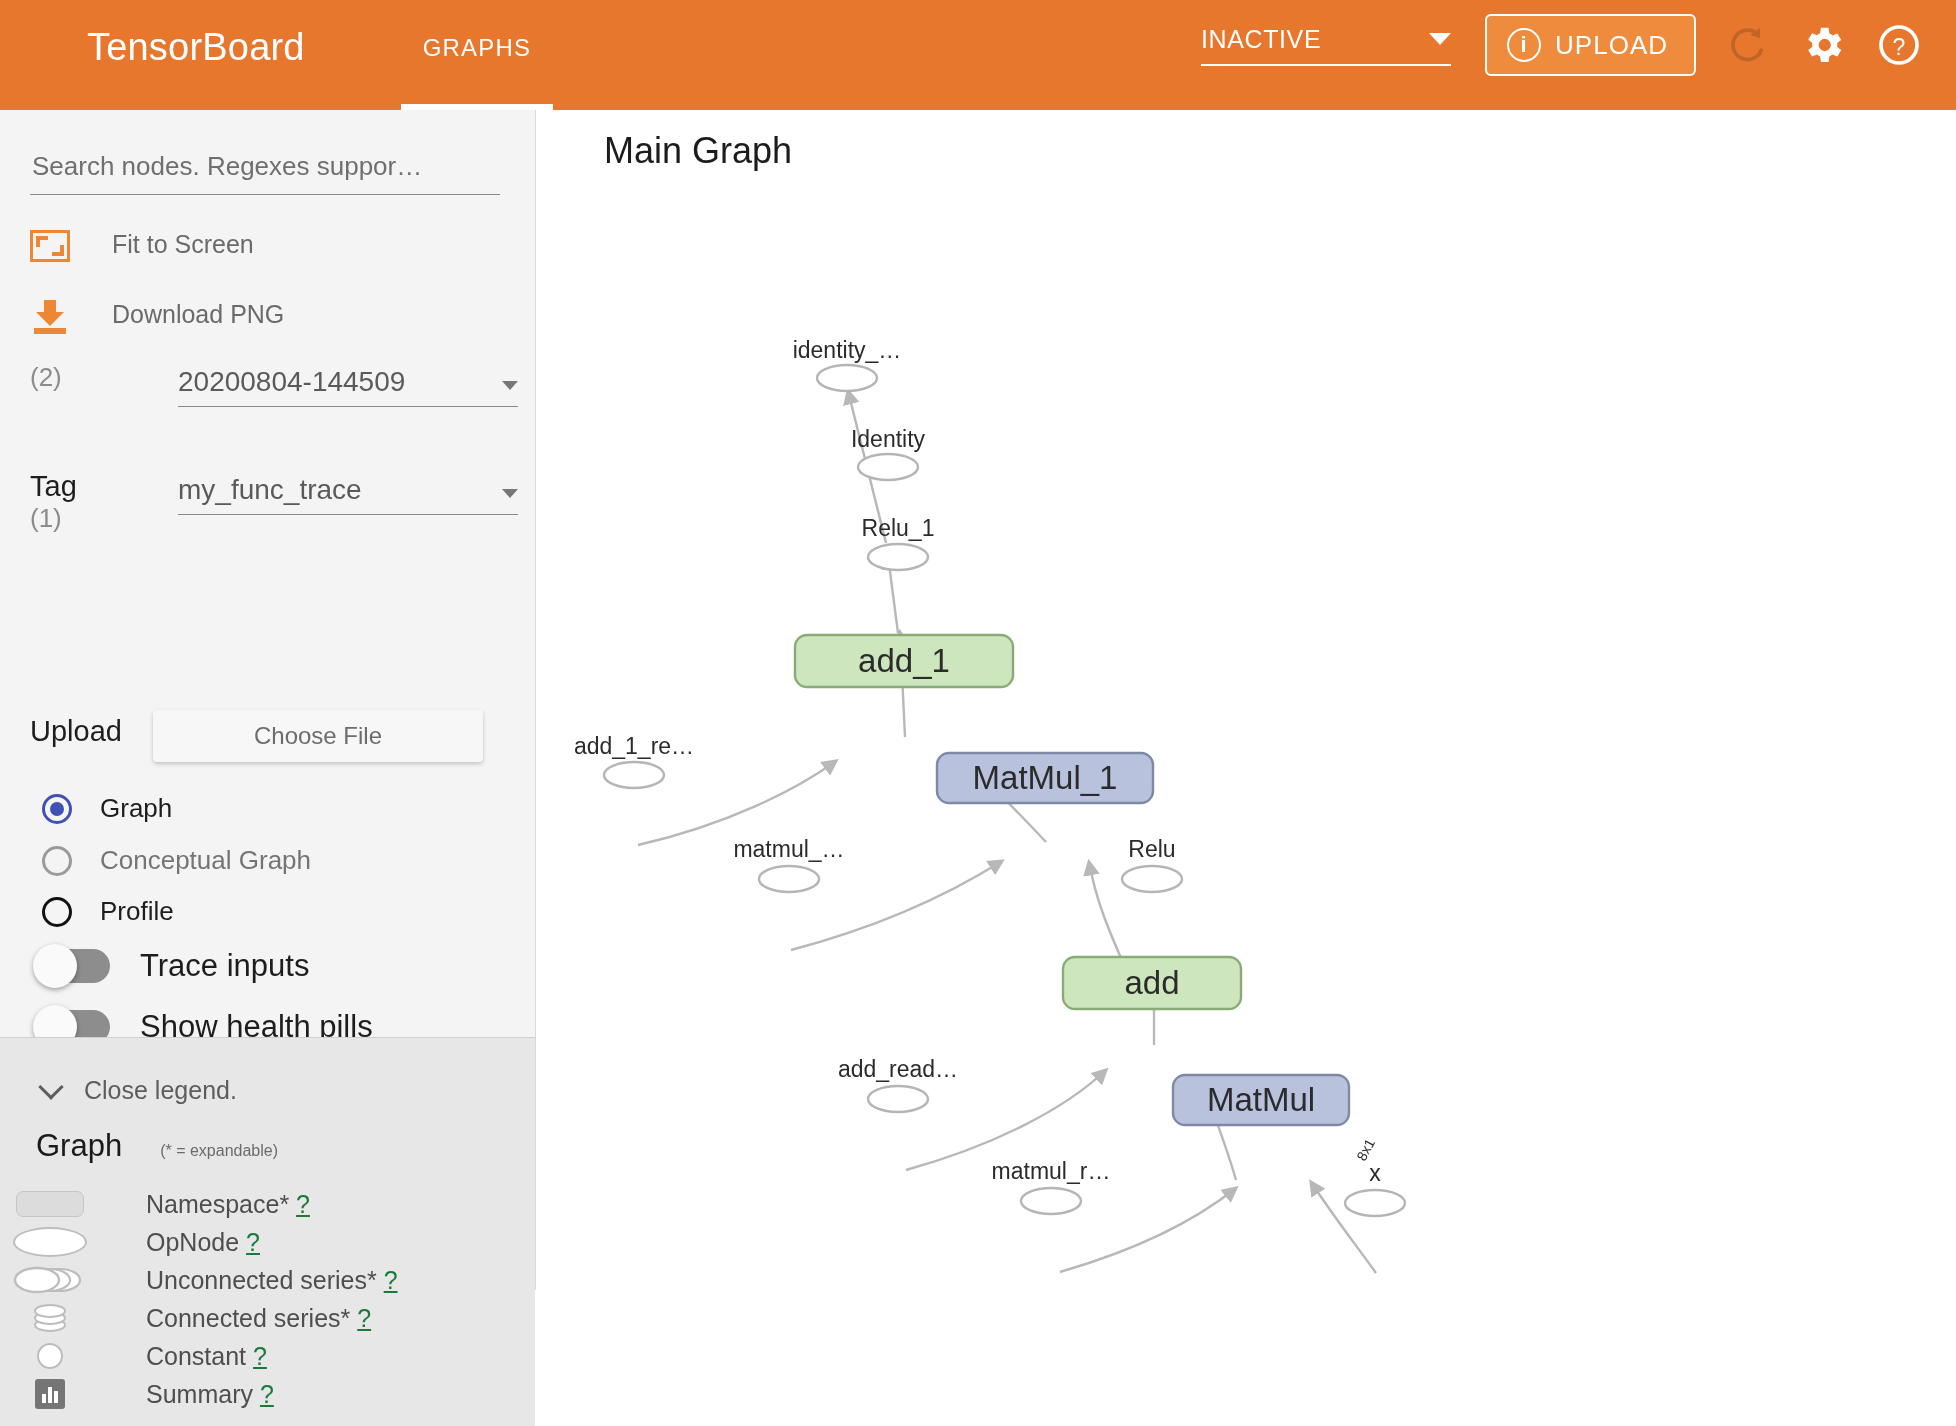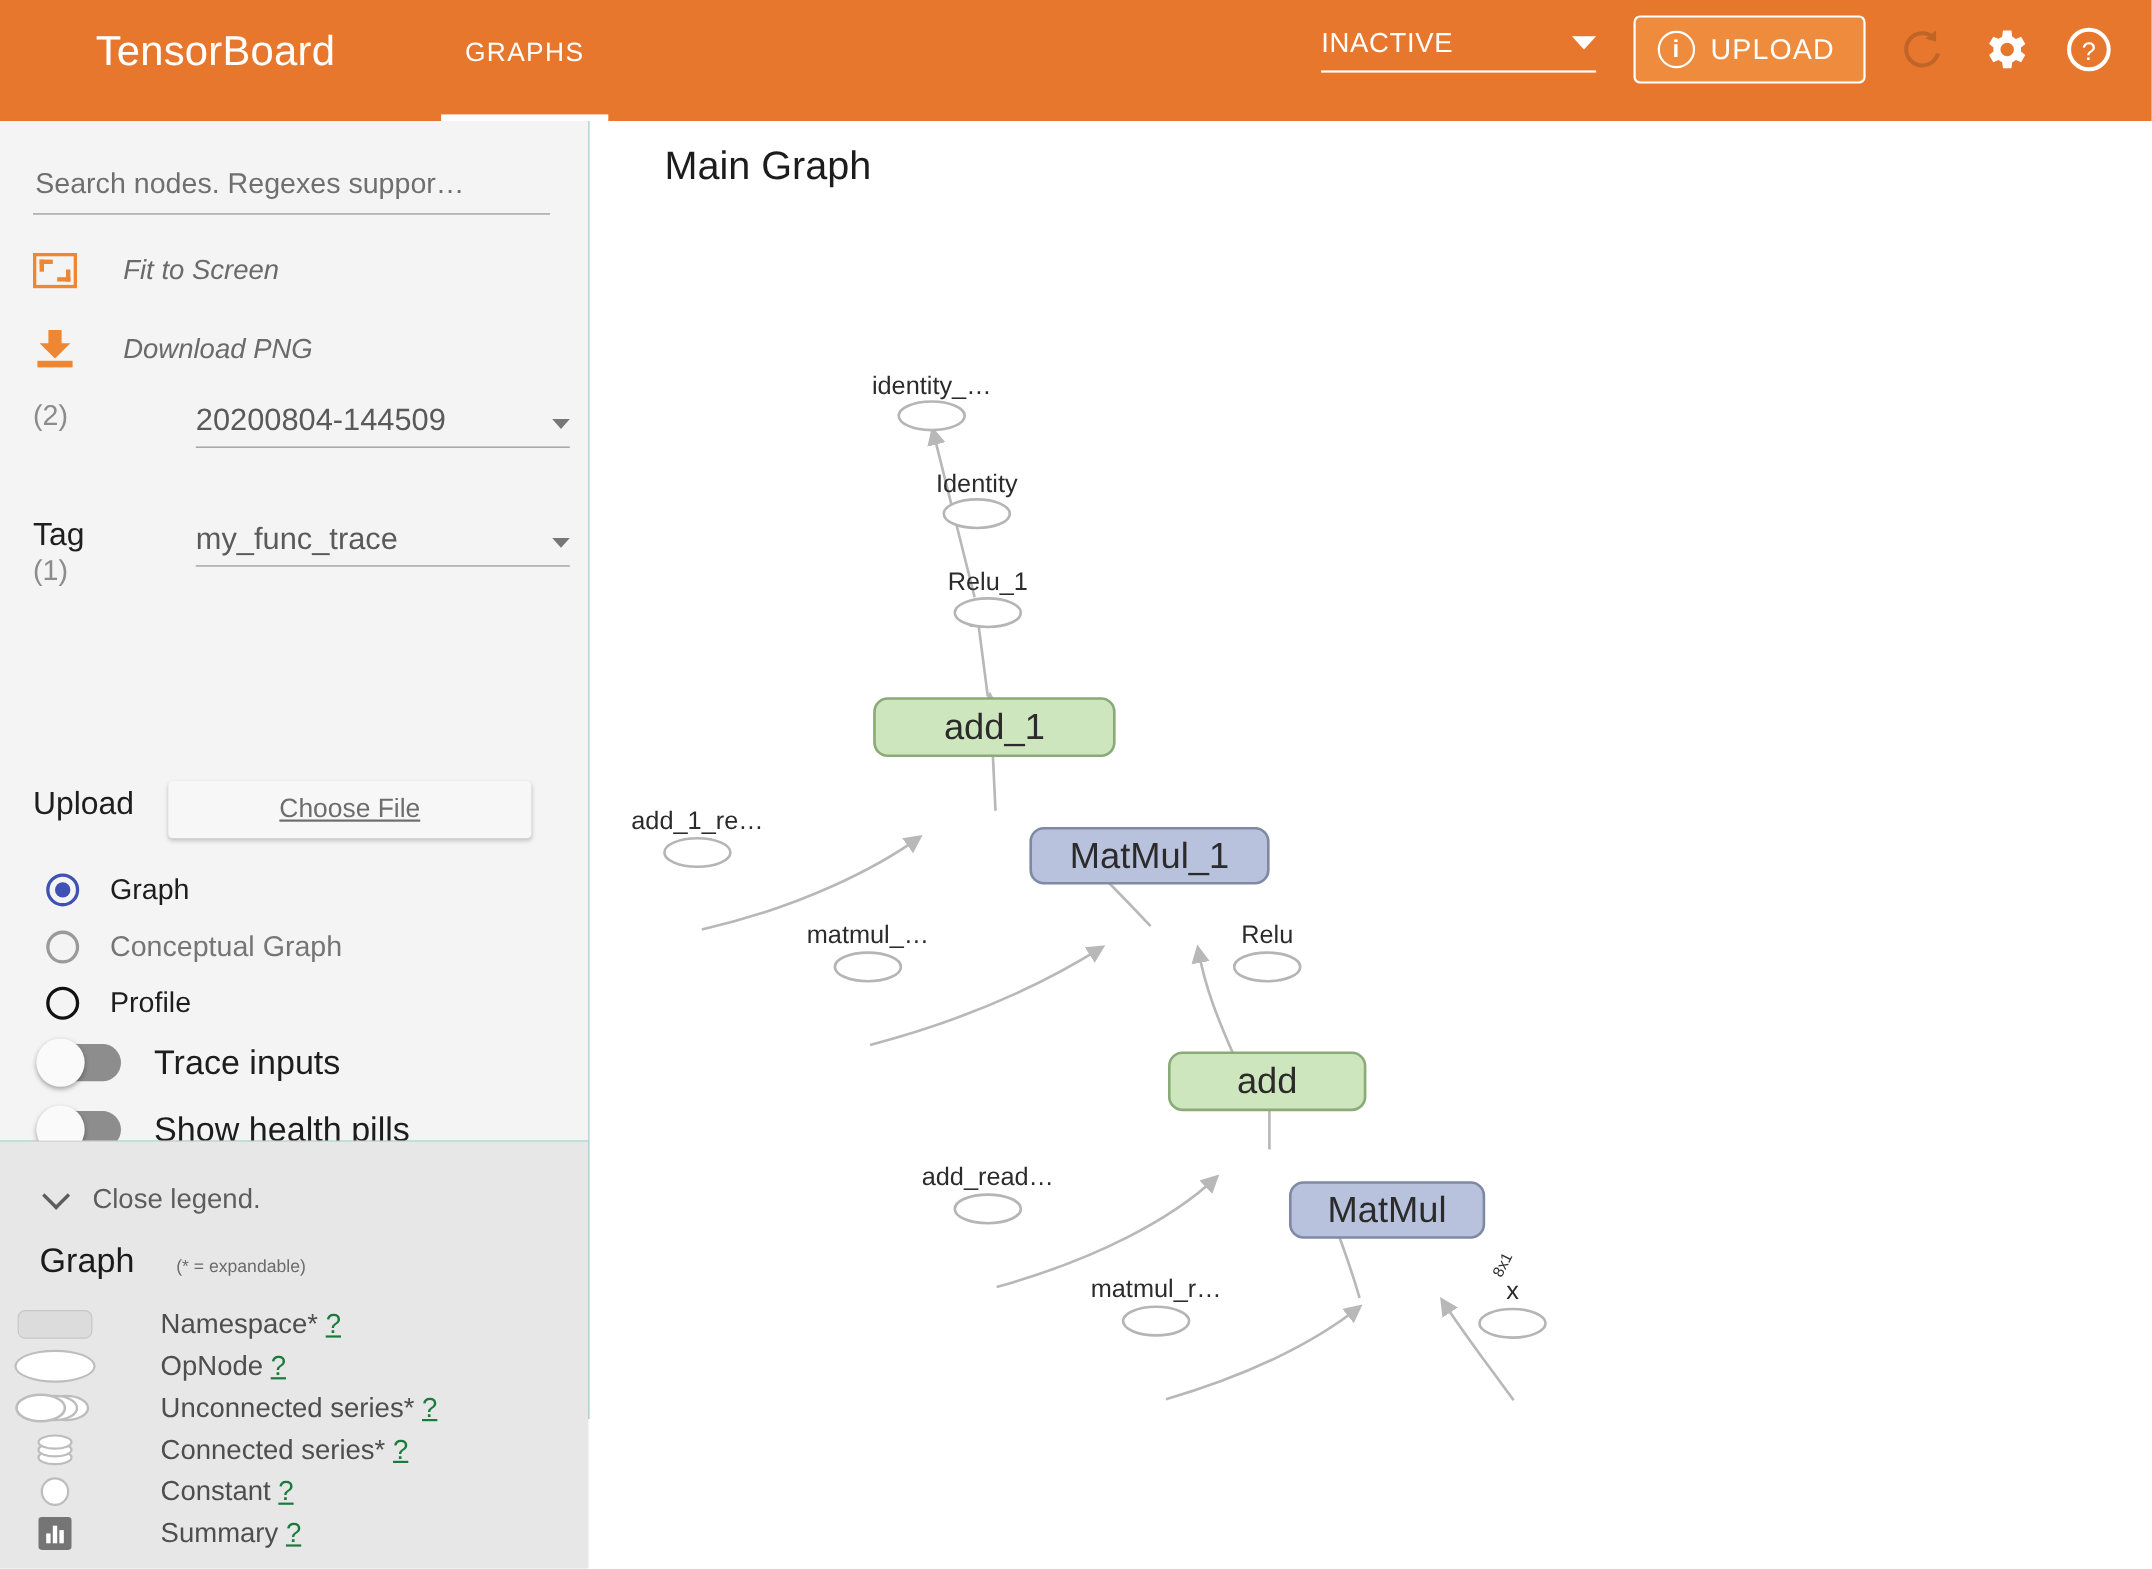--- a/index.html
+++ b/index.html
@@ -71,21 +71,21 @@
   #search-wrap { position: absolute; left: 30px; top: 40px; width: 470px; }
   #search-input {
     width: 100%; border: none; background: transparent; outline: none;
     border-bottom: 1.5px solid #8a8a8a;
     font-size: 26px; color: #5e5e5e; padding-bottom: 12px;
     font-family: "Liberation Sans", sans-serif;
   }
   #search-input::placeholder { color: #6f6f6f; }
 
   .action-row {
-    position: absolute; left: 30px; display: flex; align-items: center; cursor: pointer; font-style: italic;
+    position: absolute; left: 30px; display: flex; cursor: pointer;
   }
   .action-row .txt { font-size: 25px; color: #6a6a6a; margin-left: 42px; }
 
   .fit-icon { width: 40px; height: 32px; border: 3px solid #ed8733; position: relative; }
   .fit-icon::before, .fit-icon::after {
     content: ""; position: absolute; background: #ed8733;
   }
   .fit-icon::before { left: 3px; top: 3px; width: 12px; height: 4px; box-shadow: 0 0 0 0 #ed8733; }
   .fit-icon .c2 { position: absolute; left: 3px; top: 3px; width: 4px; height: 11px; background: #ed8733; }
   .fit-icon .c3 { position: absolute; right: 3px; bottom: 3px; width: 12px; height: 4px; background: #ed8733; }
@@ -114,21 +114,20 @@
     border-left: 8px solid transparent; border-right: 8px solid transparent;
     border-top: 9px solid #777;
   }
 
   #choose-file-btn {
     position: absolute; left: 153px; top: 600px; width: 330px; height: 52px;
     background: #f7f7f7; border: none; border-radius: 4px;
     box-shadow: 0 2px 4px rgba(0,0,0,.2);
     font-size: 24px; color: #6d6d6d; cursor: pointer;
     font-family: "Liberation Sans", sans-serif;
-    text-decoration: underline;
   }
 
   .radio-row { position: absolute; left: 42px; display: flex; align-items: center; cursor: pointer; }
   .radio {
     width: 30px; height: 30px; border-radius: 50%; border: 3px solid #9a9a9a;
     position: relative; background: transparent;
   }
   .radio.checked { border-color: #3f51b5; }
   .radio.checked::after {
     content: ""; position: absolute; left: 5px; top: 5px;

